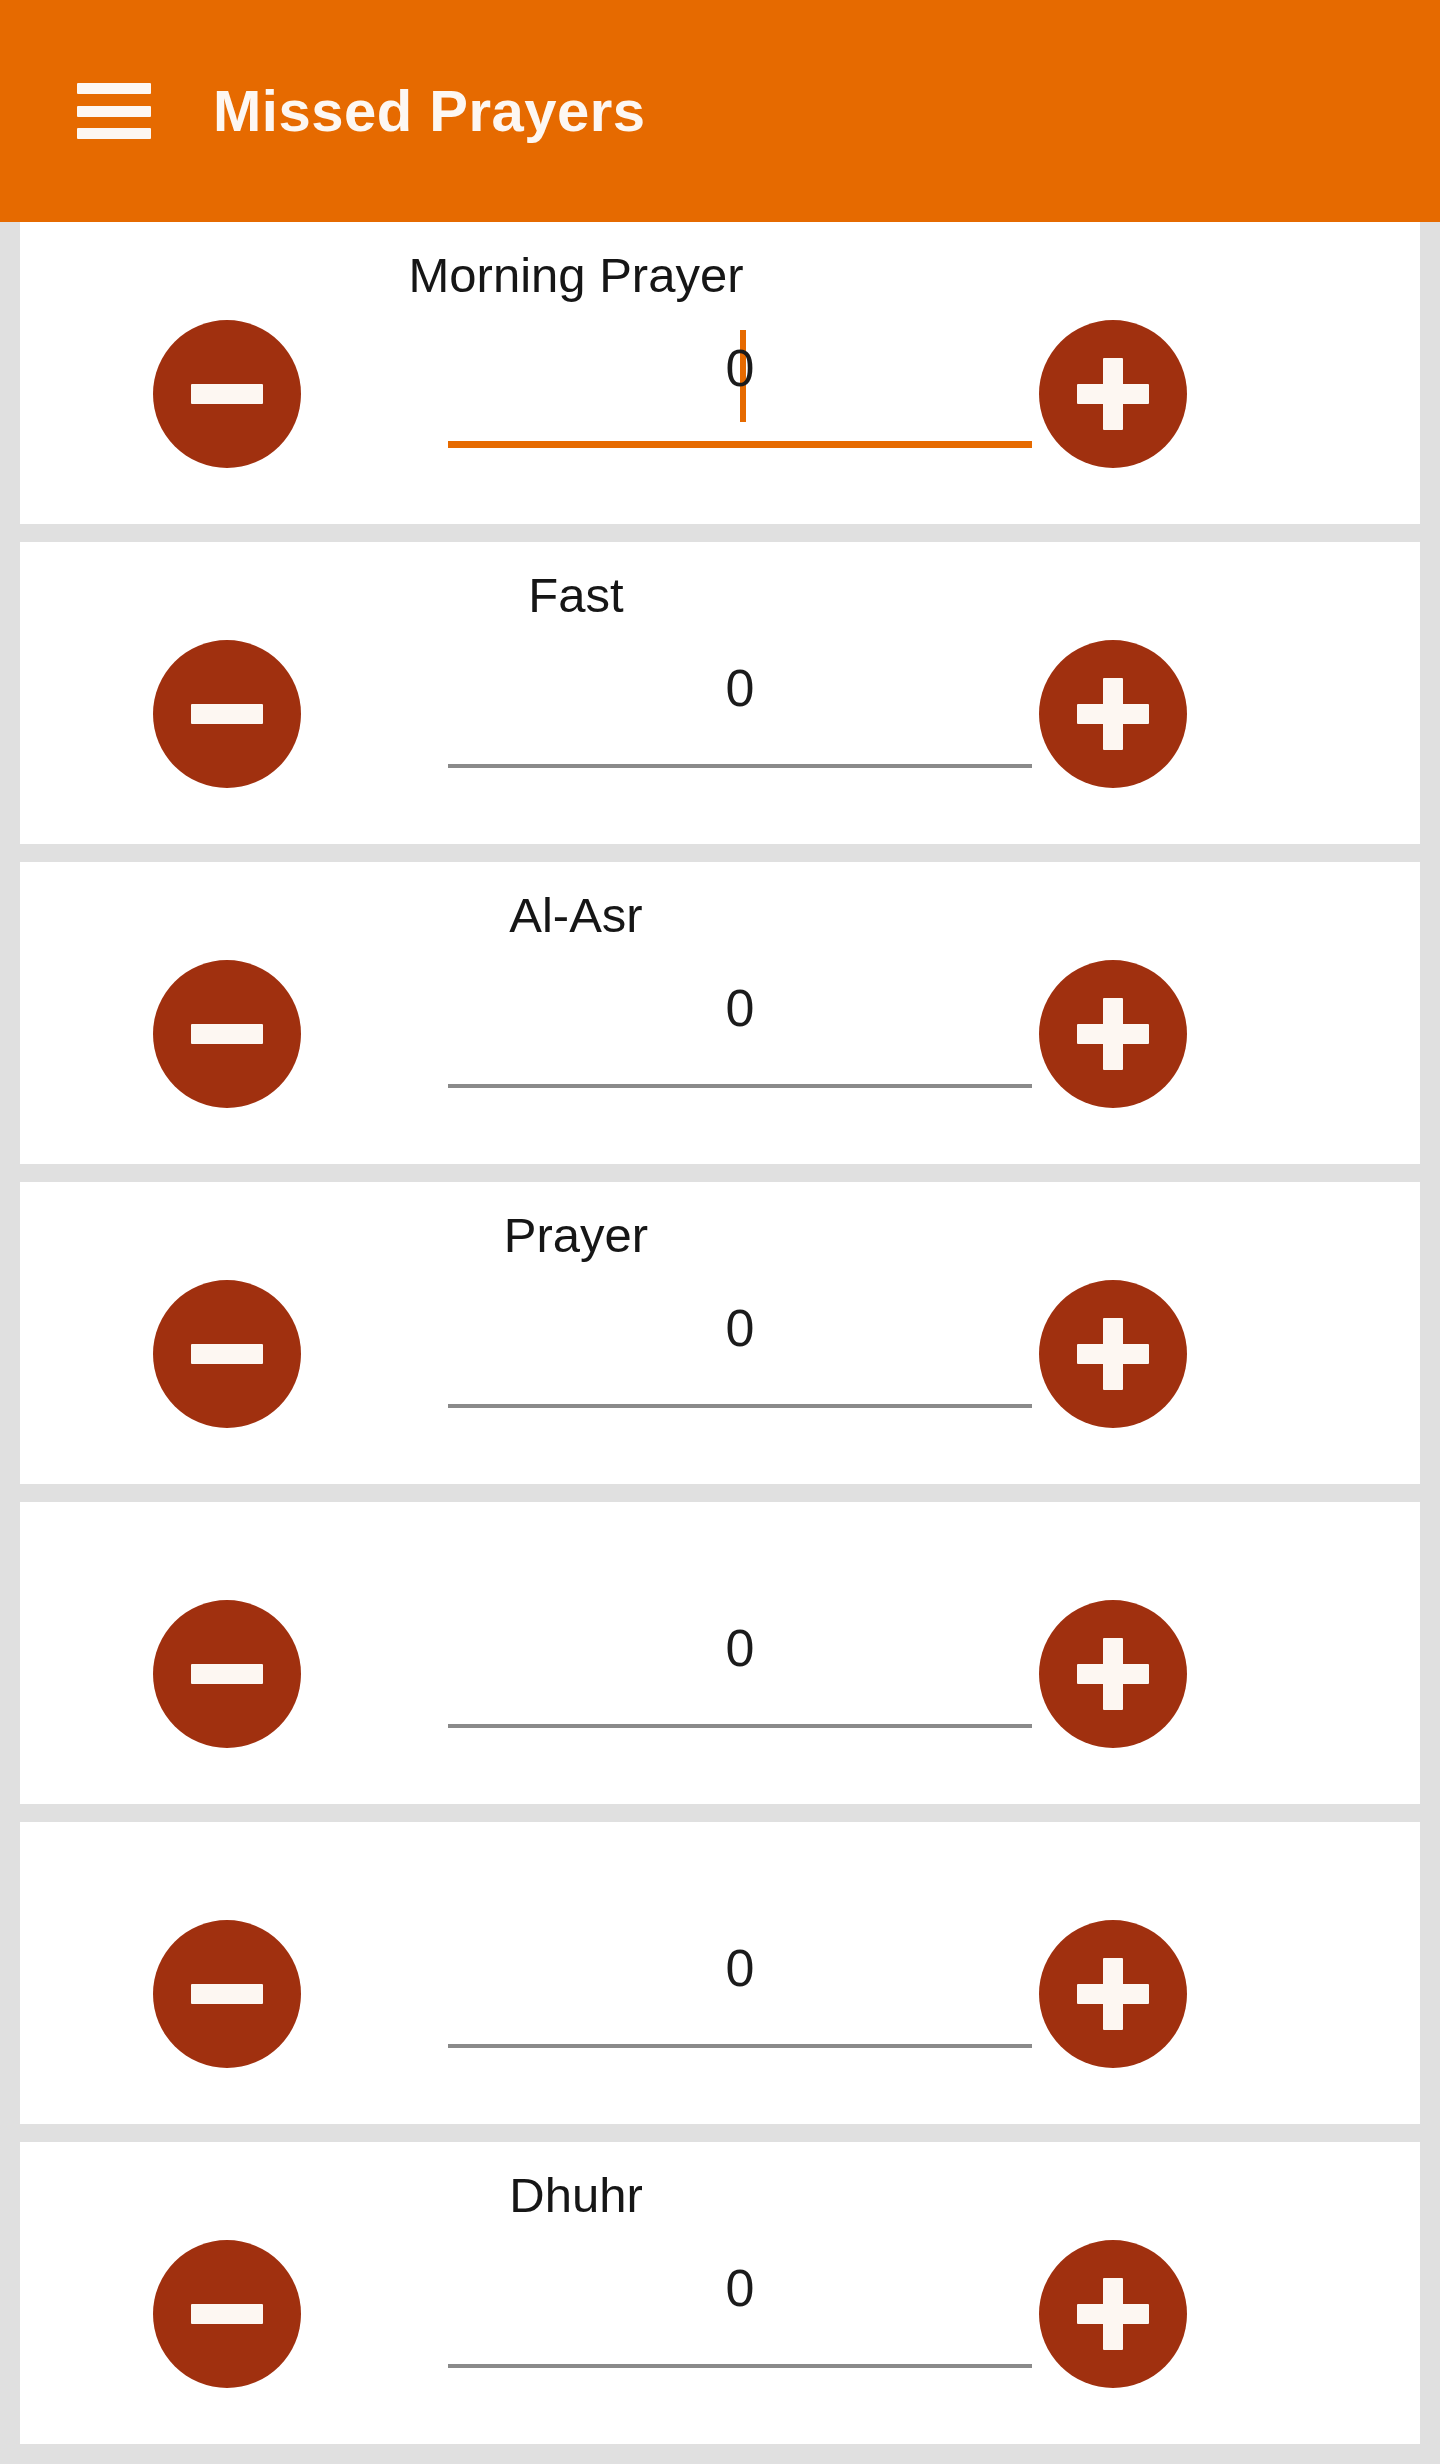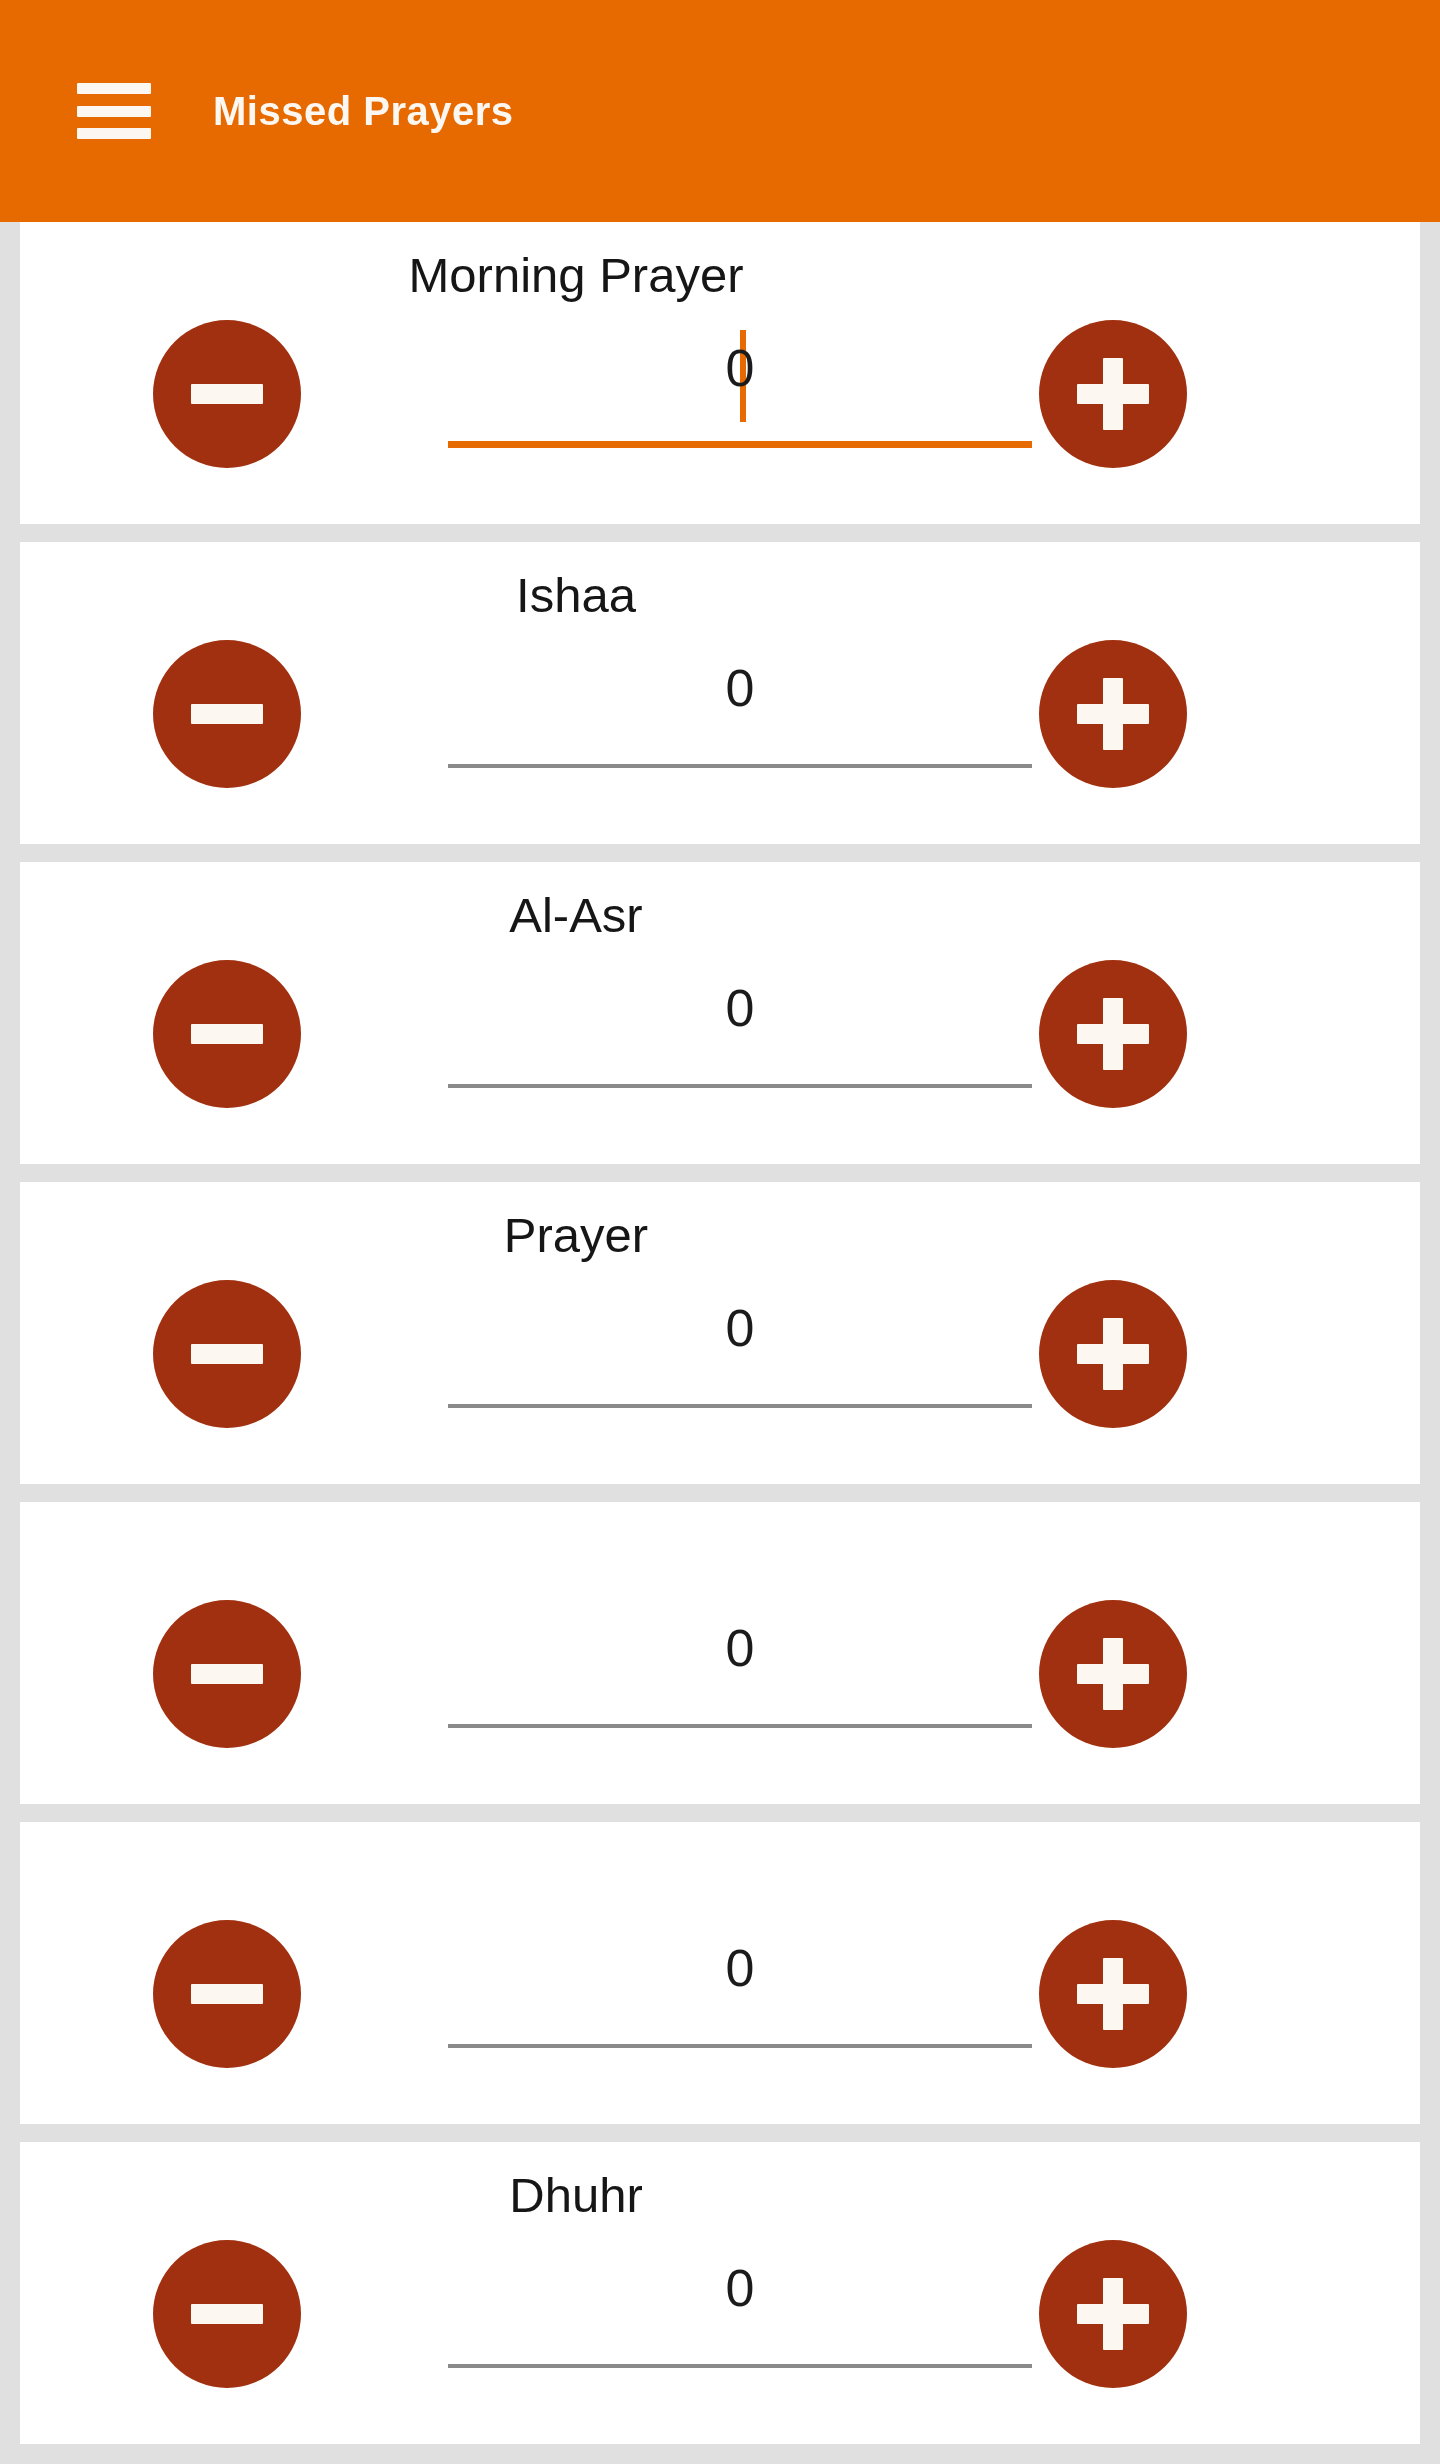--- a/index.html
+++ b/index.html
@@ -34,21 +34,21 @@
   .menu-btn span{
     display:block;
     width:74px;
     height:11px;
     background:#fdf7f2;
     border-radius:1px;
   }
   .appbar-title{
     margin-left:62px;
     color:#fdf7f2;
-    font-size:40px;
+    font-size:58px;
     font-weight:bold;
     letter-spacing:0.5px;
     line-height:1;
     white-space:nowrap;
   }
 
   
   .list{
     width:1440px;
     padding:0 20px;
@@ -175,21 +175,21 @@
           <div class="field-value">0</div>
           <div class="field-underline"></div>
         </div>
         <button class="circle-btn plus">
           <span class="glyph-h"></span>
           <span class="glyph-v"></span>
         </button>
       </div>
     </div>
     <div class="card">
-      <div class="card-title">Ishaa</div>
+      <div class="card-title">Fast</div>
       <div class="row">
         <button class="circle-btn minus">
           <span class="glyph-h"></span>
         </button>
         <div class="field">
           <div class="field-value">0</div>
           <div class="field-underline"></div>
         </div>
         <button class="circle-btn plus">
           <span class="glyph-h"></span>

